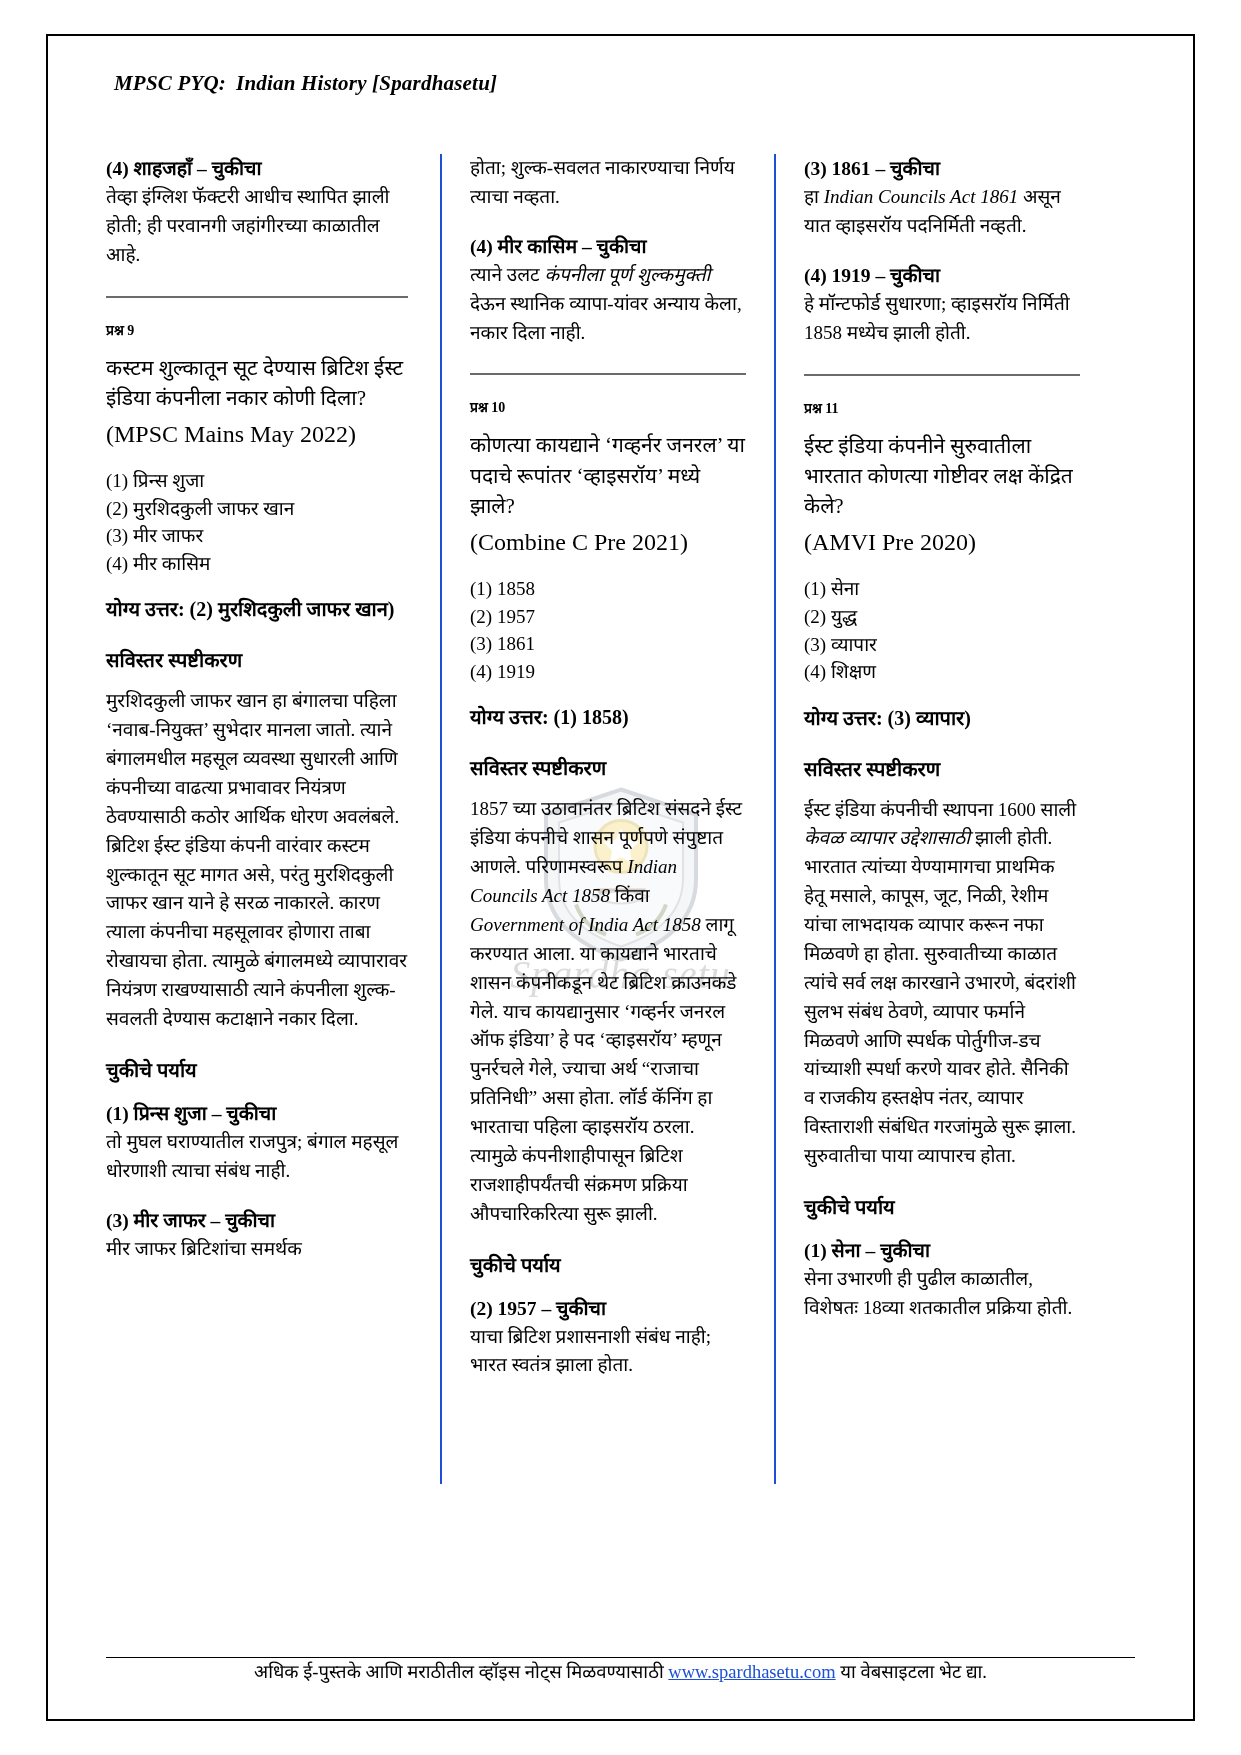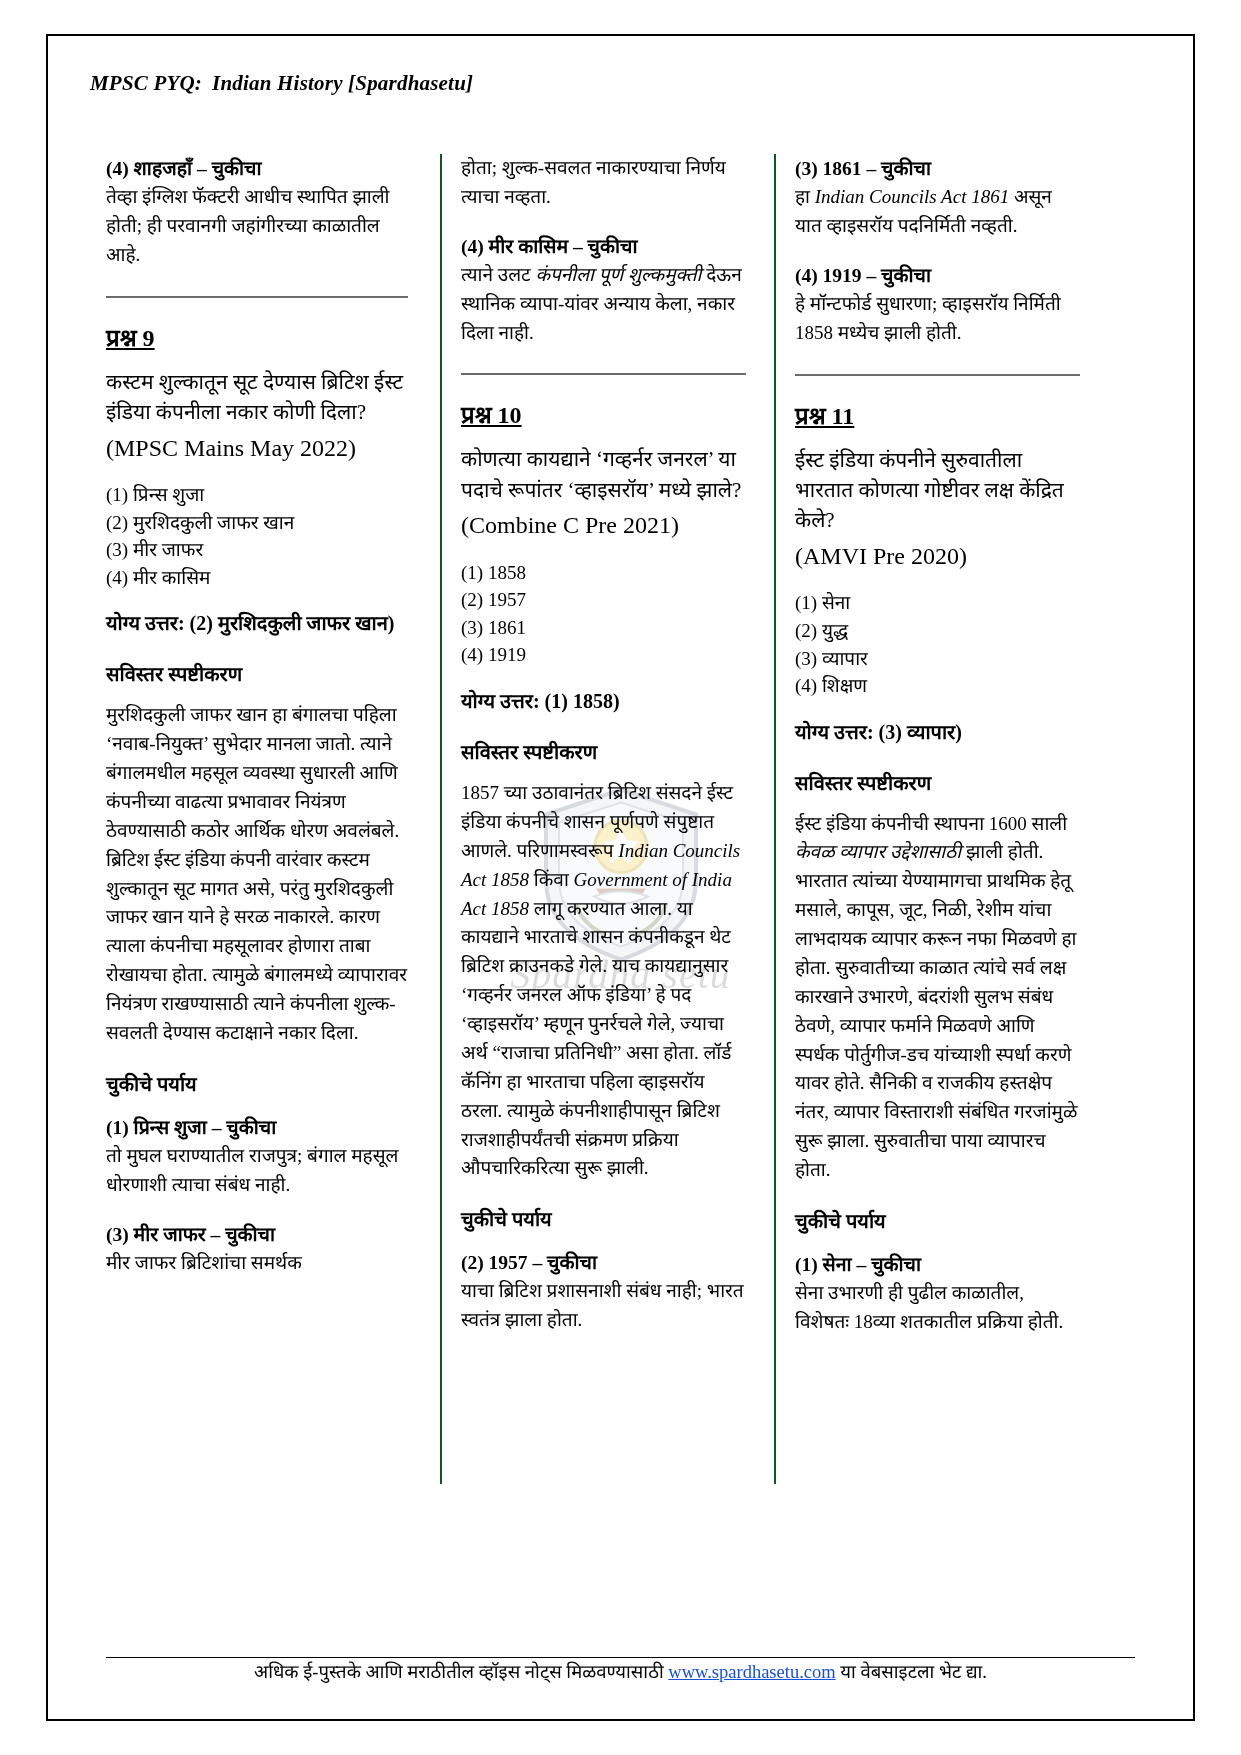--- a/index.html
+++ b/index.html
@@ -20,21 +20,21 @@
     top: 34px;
     width: 1149px;
     height: 1687px;
     border: 2px solid #000000;
     box-sizing: border-box;
     background: #ffffff;
     overflow: hidden;
   }
   .header {
     position: absolute;
-    left: 42px;
+    left: 66px;
     top: 35px;
     font-family: "Liberation Serif", "DejaVu Serif", serif;
     font-weight: bold;
     font-style: italic;
     font-size: 21px;
     letter-spacing: 0.2px;
   }
   .header .gap { display:inline-block; width:10px; }
 
   .watermark {
@@ -70,32 +70,31 @@
     width: 1030px;
     height: 1330px;
     display: flex;
     z-index: 2;
   }
   .col {
     width: 306px;
     box-sizing: border-box;
   }
   .col + .col {
-    border-left: 2px solid #14532d;
-    padding-left: 19px;
+    border-left: 2px solid #1d4ed8;
+    padding-left: 28px;
     margin-left: 28px;
   }
   .col-1 { padding-right: 4px; }
 
   .qnum {
     font-weight: bold;
-    font-size: 24px;
+    font-size: 14px;
     margin-top: 22px;
     margin-bottom: 14px;
-    text-decoration: underline;
   }
   .qtext {
     font-weight: normal;
     font-size: 21px;
     line-height: 1.45;
     margin-bottom: 4px;
   }
   .source {
     font-size: 24px;
     line-height: 1.4;

